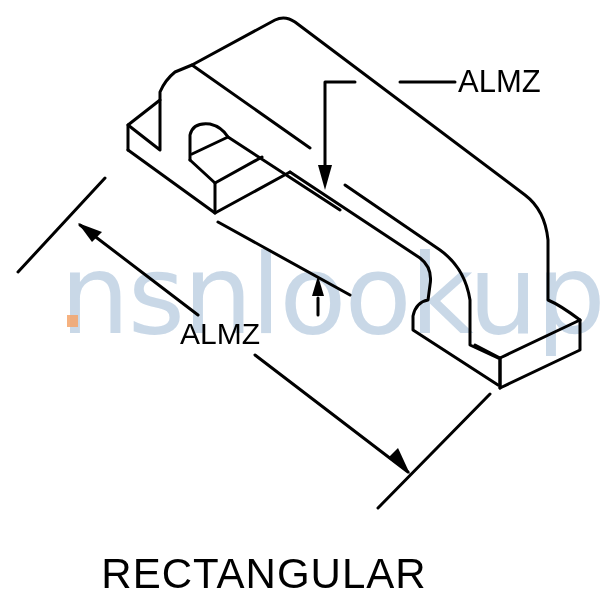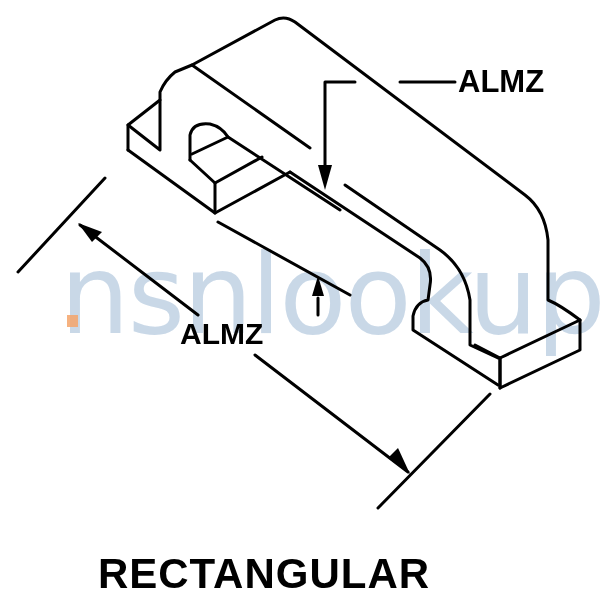--- a/index.html
+++ b/index.html
@@ -1,20 +1,20 @@
 <!DOCTYPE html>
 <html><head>
 <meta charset="utf-8">
 <style>
   html, body { margin: 0; padding: 0; background: #ffffff; }
   body { width: 600px; height: 600px; position: relative; overflow: hidden; font-family: "Liberation Sans", sans-serif; }
   .canvas { position: absolute; left: 0; top: 0; width: 600px; height: 600px; }
   .watermark { position: absolute; left: 60px; top: 240px; font-size: 110px; font-family: "DejaVu Sans", sans-serif; color: #b8cce0; opacity: 0.75; letter-spacing: -2px; line-height: 1; }
   .wm-dot { position: absolute; left: 67px; top: 315px; width: 11px; height: 12px; background: #f4a46a; opacity: 0.85; }
-  .label { position: absolute; font-weight: bold; color: #000; font-family: "Liberation Sans", sans-serif; }
+  .label { position: absolute; font-weight: normal; color: #000; font-family: "Liberation Sans", sans-serif; }
   .lbl-almz { left: 458px; top: 64px; font-size: 31px; }
   .lbl-abhp { left: 180px; top: 317px; font-size: 30px; }
   .lbl-title { left: 0; width: 528px; text-align: center; top: 550px; font-size: 42px; letter-spacing: 1px; }
 </style>
 </head>
 <body>
 
 <div class="watermark">nsnlookup</div>
 <div class="wm-dot"></div>
 

